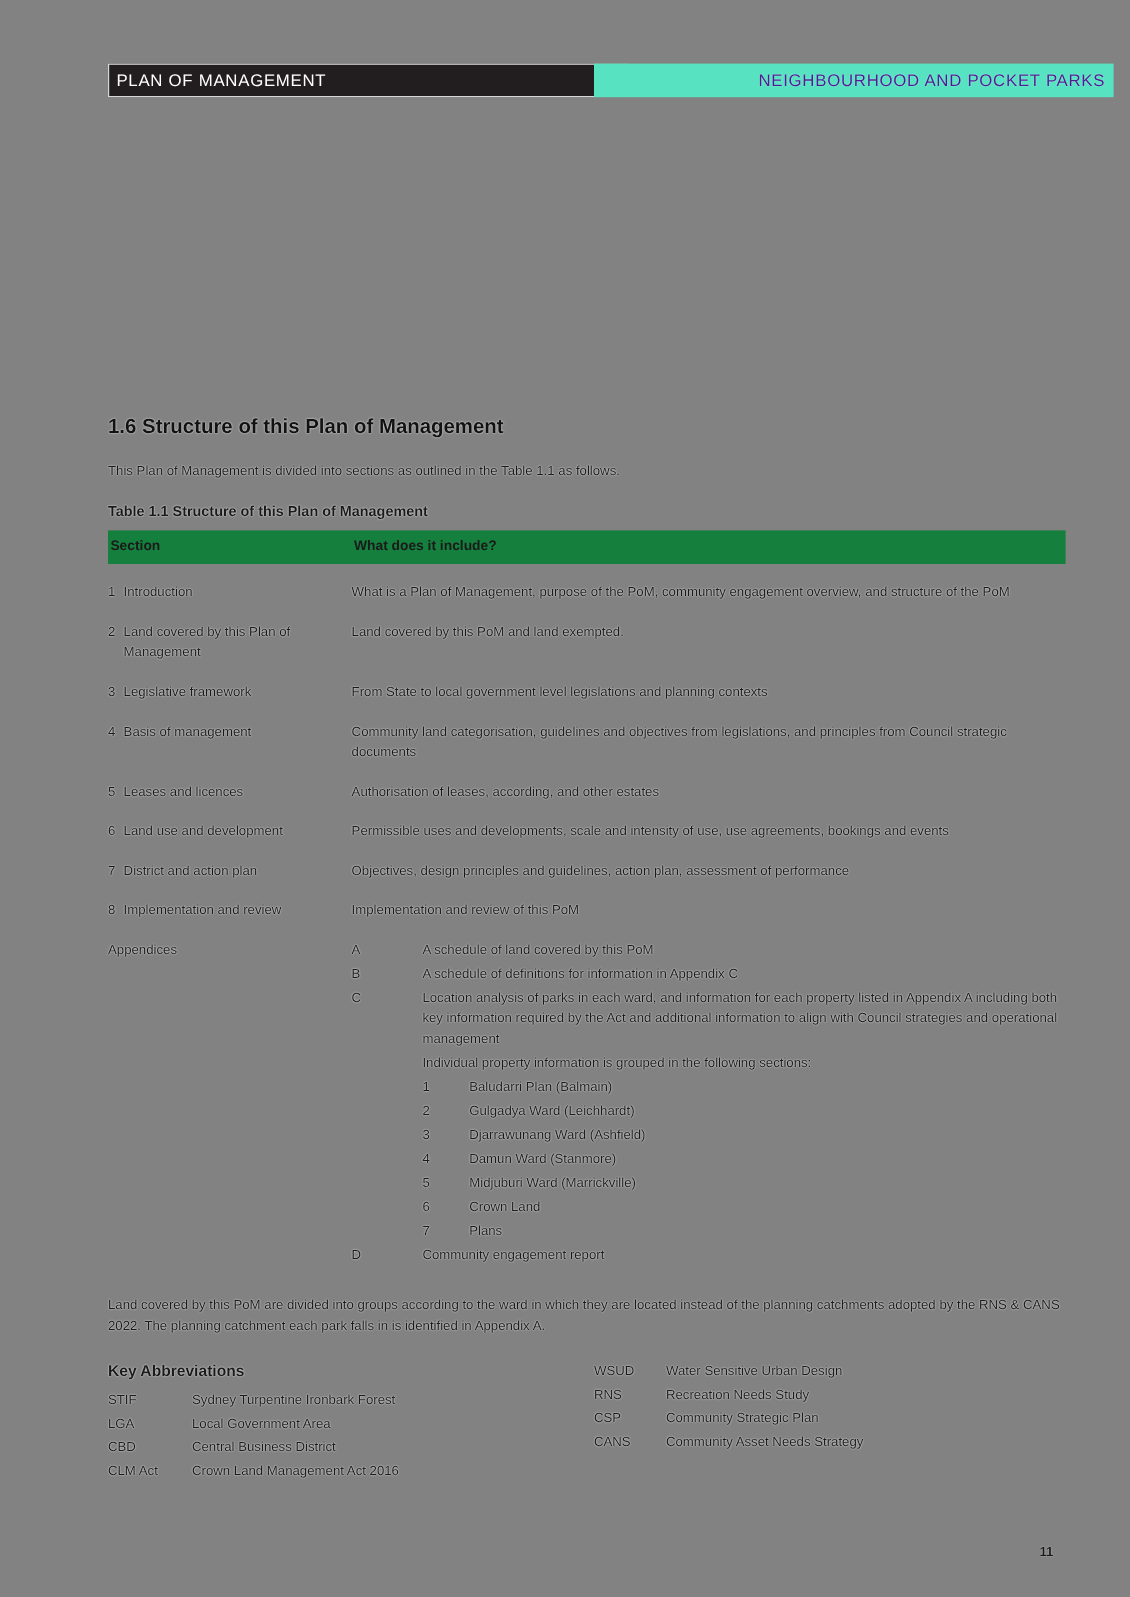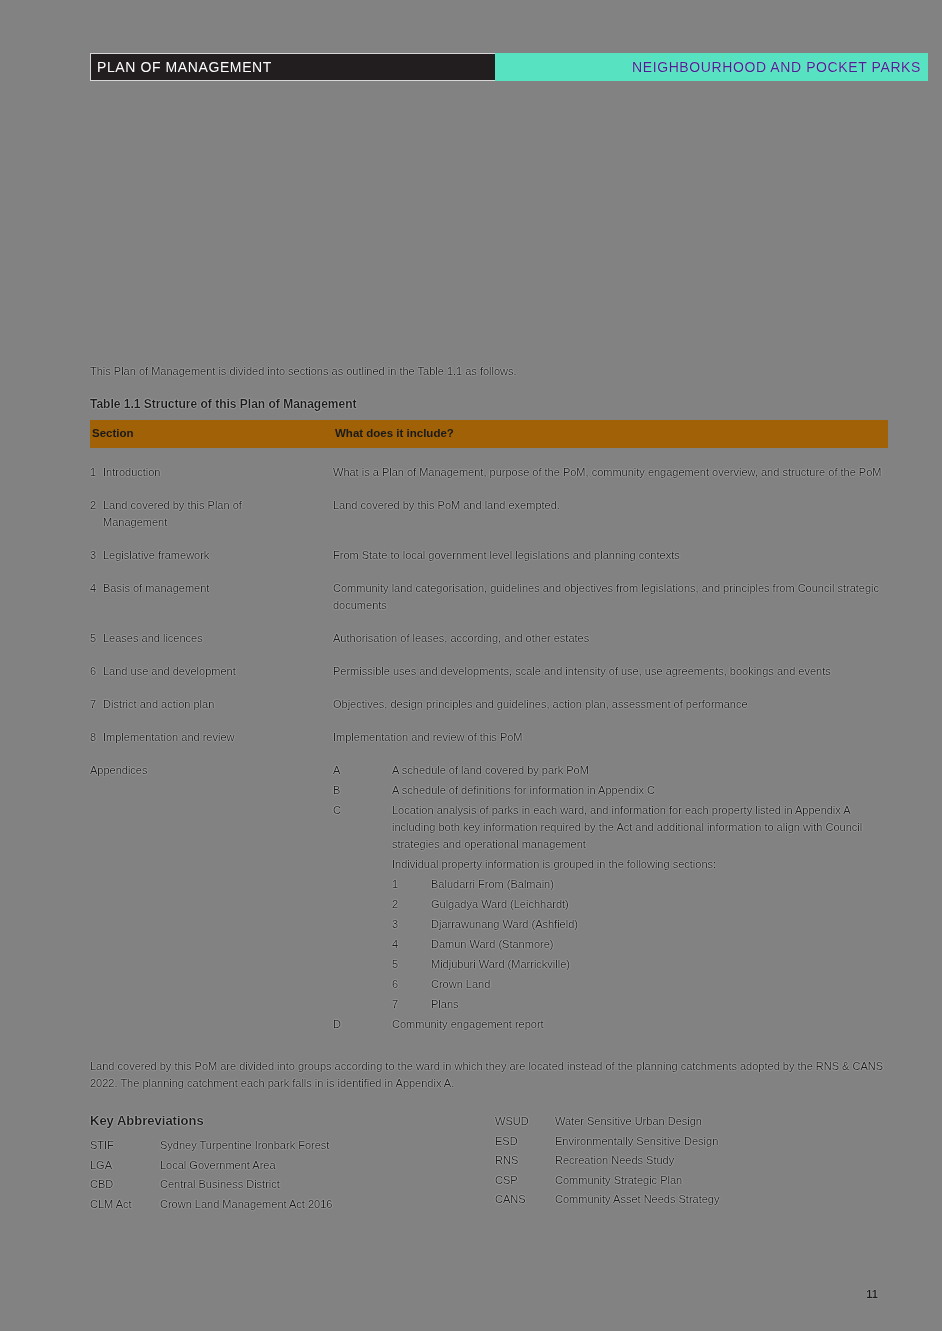--- a/index.html
+++ b/index.html
@@ -48,29 +48,29 @@
   h2.heading {
     font-size: 17px;
     line-height: 22px;
     font-weight: bold;
     color: #121212;
   }
   p.intro { margin-top: 18px; }
   p.caption { margin-top: 16px; font-weight: bold; font-size: 12px; }
   .thead {
     margin-top: 7px;
-    background: #a16207;
+    background: #15803d;
     display: flex;
     padding: 5px 4px 6px 2px;
     font-weight: bold;
     font-size: 11.5px;
     text-shadow: none;
   }
   .c1 { width: 203px; flex: none; display: flex; }
-  .c2 { flex: 1; margin-left: 40px; }
+  .c2 { flex: 1; }
   .trow { display: flex; margin-top: 16px; }
   .num { width: 13px; flex: none; }
   .sec { width: 142px; }
   .appendix-list .appitem { display: flex; margin-bottom: 3px; }
   .letter { width: 59px; flex: none; }
   .atext { flex: 1; }
   .cnote { margin-top: 3px; }
   .wardlist { }
   .warditem { display: flex; margin-top: 3px; }
   .wnum { width: 39px; flex: none; }
@@ -93,20 +93,21 @@
     text-shadow: 0 0 1px rgba(255,255,255,0.85);
   }
 </style>
 </head>
 <body>
 
 <div class="banner banner-dark">PLAN OF MANAGEMENT</div>
 <div class="banner banner-teal">NEIGHBOURHOOD AND POCKET PARKS</div>
 
 <div class="content">
+  <h2 class="heading">1.6 Structure of this Plan of Management</h2>
   <p class="intro">This Plan of Management is divided into sections as outlined in the Table 1.1 as follows.</p>
   <p class="caption">Table 1.1 Structure of this Plan of Management</p>
 
   <div class="thead">
     <div class="c1">Section</div>
     <div class="c2">What does it include?</div>
   </div>
 
   <div class="trow">
     <div class="c1">
@@ -165,35 +166,35 @@
     <div class="c2">Implementation and review of this PoM</div>
   </div>
 
   <div class="trow">
     <div class="c1">
         <span>Appendices</span>
       </div>
     <div class="c2 appendix-list">
       <div class="appitem">
         <span class="letter">A</span>
-        <div class="atext">A schedule of land covered by park PoM</div>
+        <div class="atext">A schedule of land covered by this PoM</div>
       </div>
       <div class="appitem">
         <span class="letter">B</span>
         <div class="atext">A schedule of definitions for information in Appendix C</div>
       </div>
       <div class="appitem">
         <span class="letter">C</span>
         <div class="atext">
           <div>Location analysis of parks in each ward, and information for each property listed in Appendix A including both key information required by the Act and additional information to align with Council strategies and operational management</div>
           <div class="cnote">Individual property information is grouped in the following sections:</div>
           <div class="wardlist">
             <div class="warditem">
                 <span class="wnum">1</span>
-                <span>Baludarri From (Balmain)</span>
+                <span>Baludarri Plan (Balmain)</span>
               </div>
             <div class="warditem">
                 <span class="wnum">2</span>
                 <span>Gulgadya Ward (Leichhardt)</span>
               </div>
             <div class="warditem">
                 <span class="wnum">3</span>
                 <span>Djarrawunang Ward (Ashfield)</span>
               </div>
             <div class="warditem">
@@ -243,24 +244,20 @@
           <span class="abbr-key-l">CLM Act</span>
           <span>Crown Land Management Act 2016</span>
         </div>
     </div>
     <div class="abbr-right">
       <div class="abbr-row">
           <span class="abbr-key-r">WSUD</span>
           <span>Water Sensitive Urban Design</span>
         </div>
       <div class="abbr-row">
-          <span class="abbr-key-r">ESD</span>
-          <span>Environmentally Sensitive Design</span>
-        </div>
-      <div class="abbr-row">
           <span class="abbr-key-r">RNS</span>
           <span>Recreation Needs Study</span>
         </div>
       <div class="abbr-row">
           <span class="abbr-key-r">CSP</span>
           <span>Community Strategic Plan</span>
         </div>
       <div class="abbr-row">
           <span class="abbr-key-r">CANS</span>
           <span>Community Asset Needs Strategy</span>

